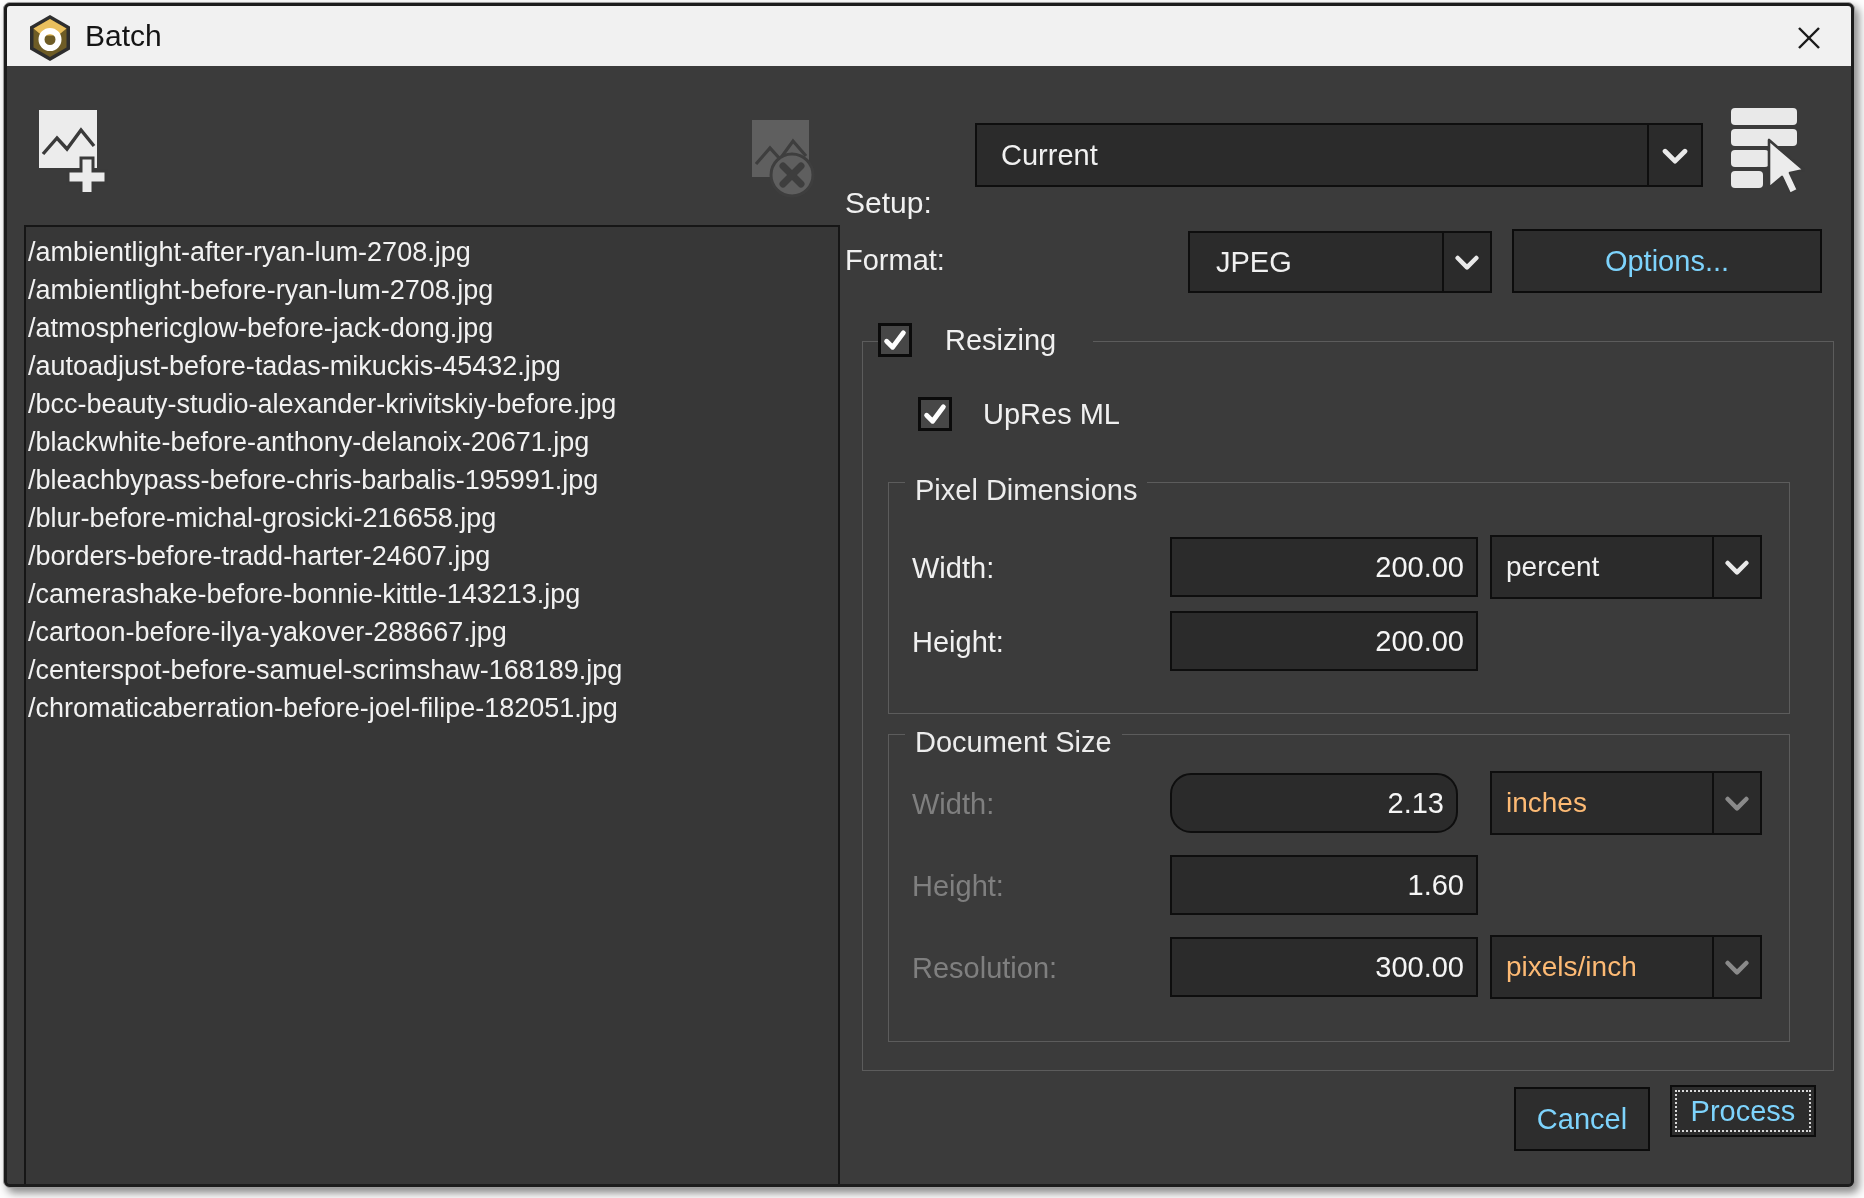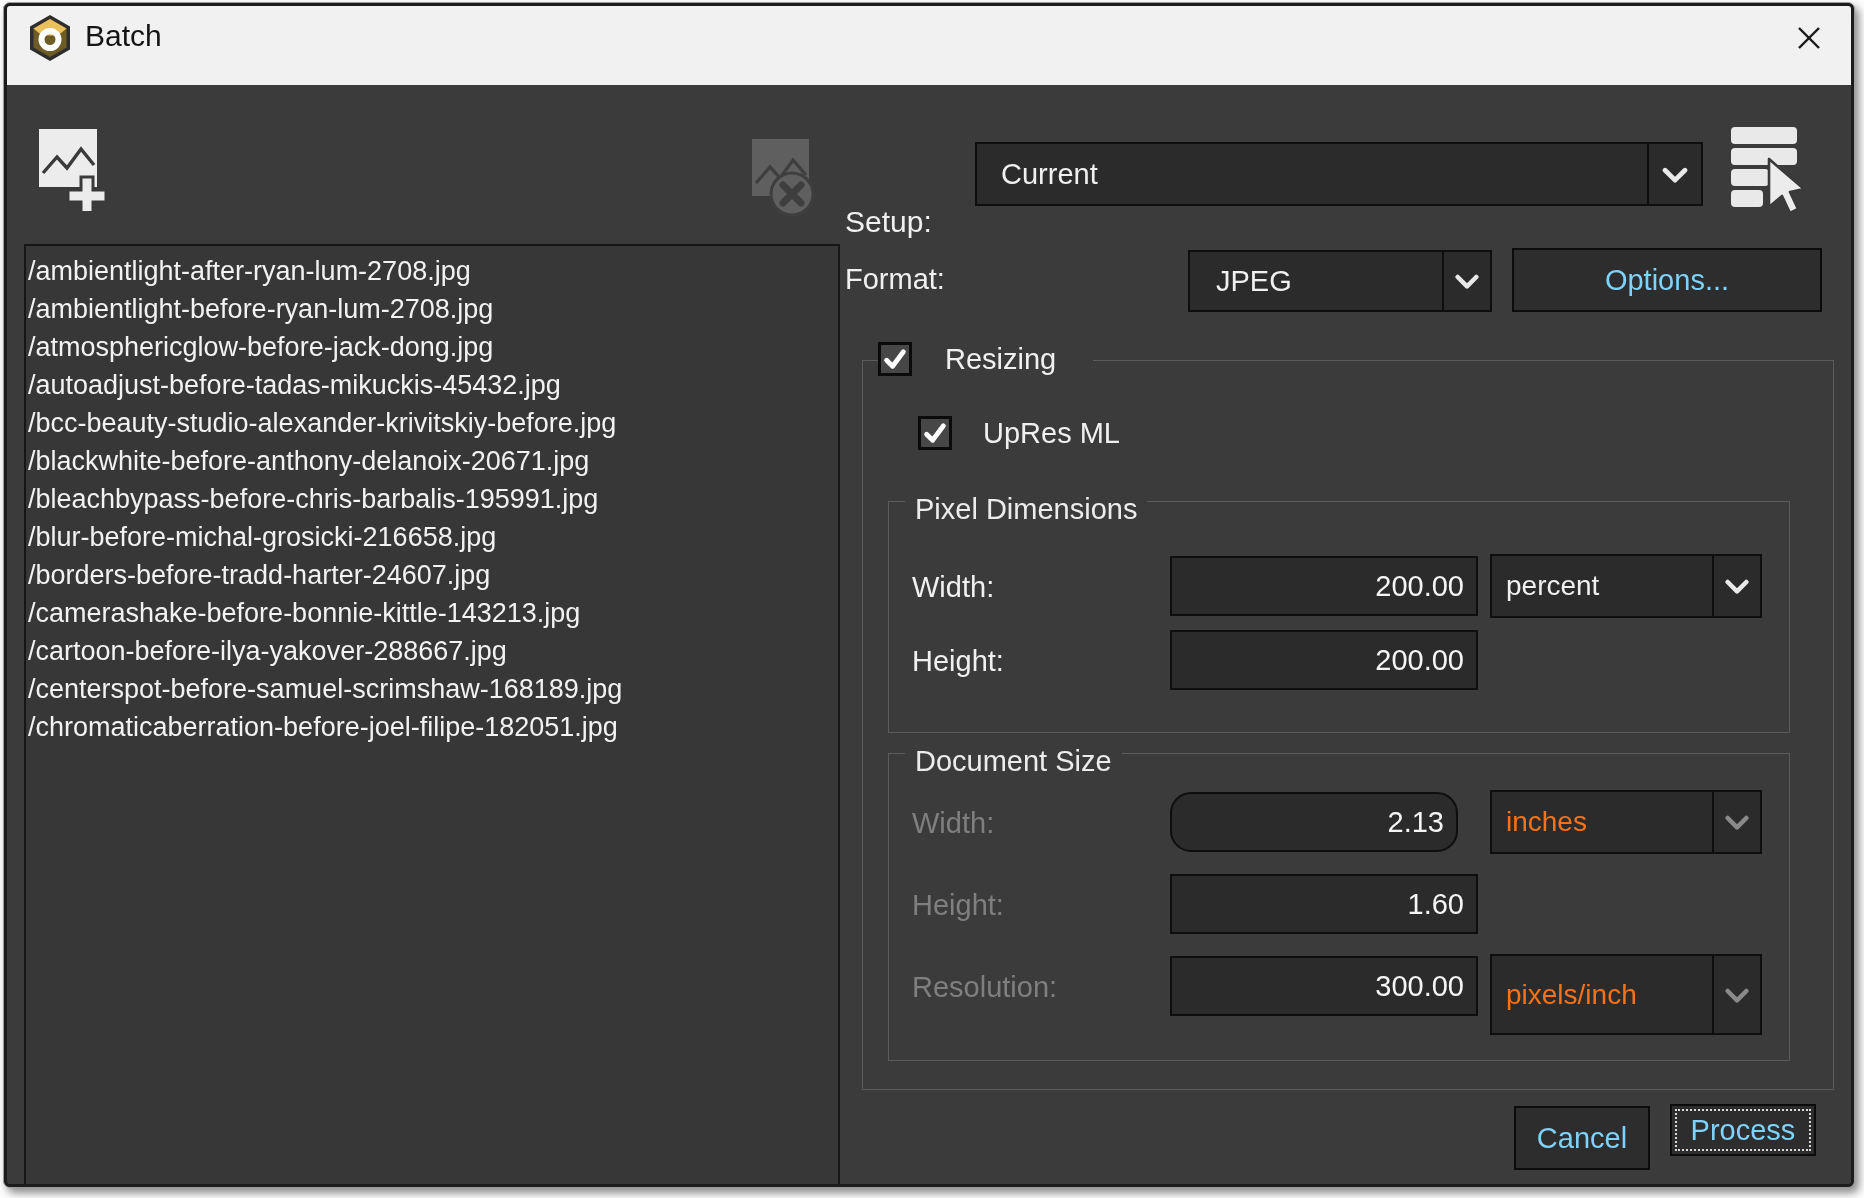--- a/index.html
+++ b/index.html
@@ -8,42 +8,42 @@
 
   .window {
     position:absolute; left:3px; top:2px; width:1852px; height:1186px;
     border:1px solid #9d9d9d; border-radius:7px;
     box-shadow:4px 5px 8px rgba(0,0,0,0.45);
     overflow:hidden; background:#3b3b3b;
   }
   .chrome { position:absolute; inset:0; border:3px solid #1c1c1c; border-radius:6px; display:flex; flex-direction:column; overflow:hidden; }
 
   
-  .titlebar { position:relative; height:79px; background:#f1f1f1; flex:0 0 auto; }
+  .titlebar { position:relative; height:60px; background:#f1f1f1; flex:0 0 auto; }
   .logo { position:absolute; left:20px; top:8px; width:46px; height:48px; }
   .title-text { position:absolute; left:78px; top:13px; font-size:30px; color:#151515; }
   .close-btn { position:absolute; right:20px; top:10px; width:44px; height:44px; display:flex; align-items:center; justify-content:center; cursor:default; }
 
   
   .body { position:relative; flex:1 1 auto; background:#3b3b3b; }
 
   .icon-btn { position:absolute; }
 
   .label { position:absolute; color:#f0f0f0; font-size:29px; white-space:nowrap; }
   .label.dim { color:#7f7f7f; }
 
   
   .combo {
     position:absolute; background:#2b2b2b; border:2px solid #0e0e0e;
     display:flex; align-items:stretch; color:#f0f0f0;gap:14px;
   }
   .combo .combo-text { flex:1 1 auto; display:flex; align-items:center; padding-left:24px; font-size:29px; white-space:nowrap; overflow:hidden; }
   .combo .combo-arrow { flex:0 0 auto; width:54px; border-left:2px solid #0e0e0e; display:flex; align-items:center; justify-content:center; color:#e9e9e9; }
   .combo.small .combo-arrow { width:48px; }
-  .combo.disabled { color:#f97316; }
+  .combo.disabled { color:#fdba74; }
   .combo.disabled .combo-arrow { color:#8a8a8a; }
 
   
   .field {
     position:absolute; background:#2b2b2b; border:2px solid #0e0e0e;
     color:#f5f5f5; font-size:29px; display:flex; align-items:center; justify-content:flex-end;
     padding-right:12px;
   }
 
   
@@ -224,21 +224,21 @@
                 <polyline points="2,3 9,10 16,3" fill="none" stroke="currentColor" stroke-width="3.4" stroke-linecap="round" stroke-linejoin="round"></polyline>
               </svg>
           </div>
         </div>
 
         <div class="label dim" style="left:905px; top:804px;">Height:</div>
         <div class="field" style="left:1163px; top:789px; width:308px; height:60px;">1.60</div>
 
         <div class="label dim" style="left:905px; top:886px;">Resolution:</div>
         <div class="field" style="left:1163px; top:871px; width:308px; height:60px;">300.00</div>
-        <div class="combo small disabled" style="left:1483px; top:869px; width:272px; height:81px;">
+        <div class="combo small disabled" style="left:1483px; top:869px; width:272px; height:64px;">
           <div class="combo-text" style="padding-left:14px; font-size:28px;">pixels/inch</div>
           <div class="combo-arrow">
             <svg width="24" height="16" viewBox="0 0 18 12">
                 <polyline points="2,3 9,10 16,3" fill="none" stroke="currentColor" stroke-width="3.4" stroke-linecap="round" stroke-linejoin="round"></polyline>
               </svg>
           </div>
         </div>
 
         <div class="btn" style="left:1507px; top:1021px; width:136px; height:64px;">Cancel</div>
         <div class="btn focused" style="left:1663px; top:1019px; width:146px; height:52px;">Process</div>

